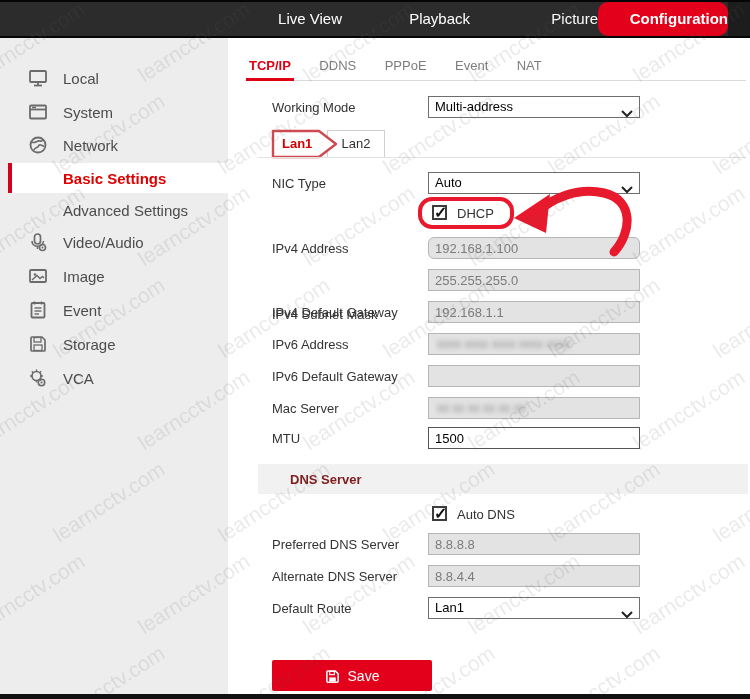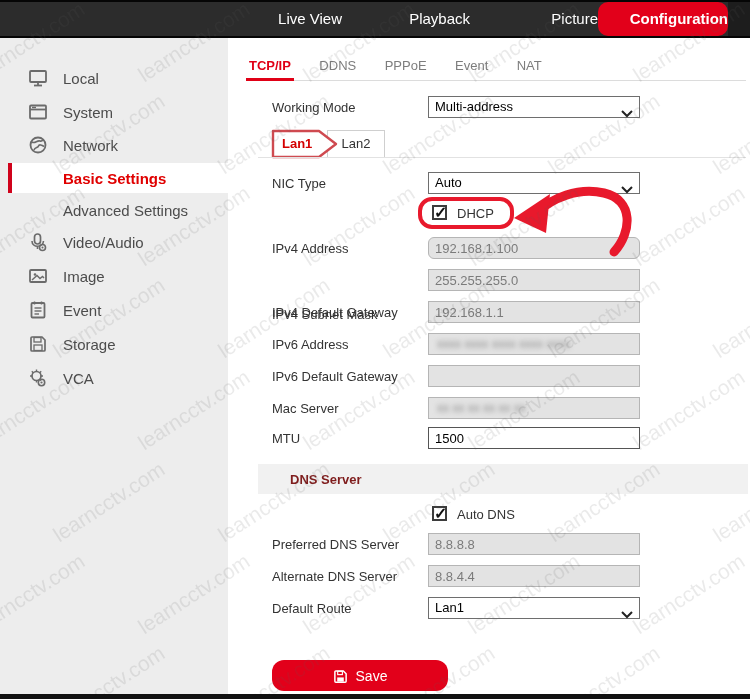--- a/index.html
+++ b/index.html
@@ -41,21 +41,21 @@
   .cb-label { position:absolute; font-size:13px; color:#333; }
 
   .lan2-box { position:absolute; left:99px; top:92px; width:58px; height:28px; border:1px solid #cfcfcf; background:#fff; text-align:center; line-height:26px; font-size:13px; color:#333; cursor:pointer; }
   .lan1-shape { position:absolute; left:43px; top:91px; width:68px; height:30px; cursor:pointer; }
   .lan1-label { position:absolute; left:54px; top:98px; font-size:13px; font-weight:bold; color:#d40000; cursor:pointer; }
   .lan-underline { position:absolute; left:30px; top:119px; width:488px; border-top:1px solid #e2e2e2; }
 
   .dns-bar { position:absolute; left:30px; top:426px; width:490px; height:30px; background:#f1f1f1; }
   .dns-bar span { display:block; padding:8px 0 0 32px; font-size:13px; font-weight:bold; color:#7f1d1d; }
 
-  .save-btn { position:absolute; left:44px; top:622px; width:176px; height:31px; background:#e2001a; border:none; border-radius:12px; color:#fff; font-size:14px; font-family:"Liberation Sans", sans-serif; cursor:pointer; }
+  .save-btn { position:absolute; left:44px; top:622px; width:160px; height:31px; background:#e2001a; border:none; border-radius:2px; color:#fff; font-size:14px; font-family:"Liberation Sans", sans-serif; cursor:pointer; }
   .save-btn svg { vertical-align:-3px; margin-right:8px; }
 
   
   .annot-rect { position:absolute; left:190px; top:159px; width:96px; height:32px; border:4px solid #e8192c; border-radius:14px; z-index:7; pointer-events:none; }
   .annot-arrow { position:absolute; left:282px; top:146px; z-index:7; pointer-events:none; }
 
   
   #wm-layer { position:absolute; left:0; top:0; width:750px; height:699px; z-index:5; pointer-events:none; overflow:hidden; }
   .wm { position:absolute; font-size:21px; color:rgba(90,90,90,0.13); transform:rotate(-33deg); white-space:nowrap; }
   .footer-bar { position:absolute; left:0; bottom:0; width:750px; height:5px; background:#111; z-index:6; }

